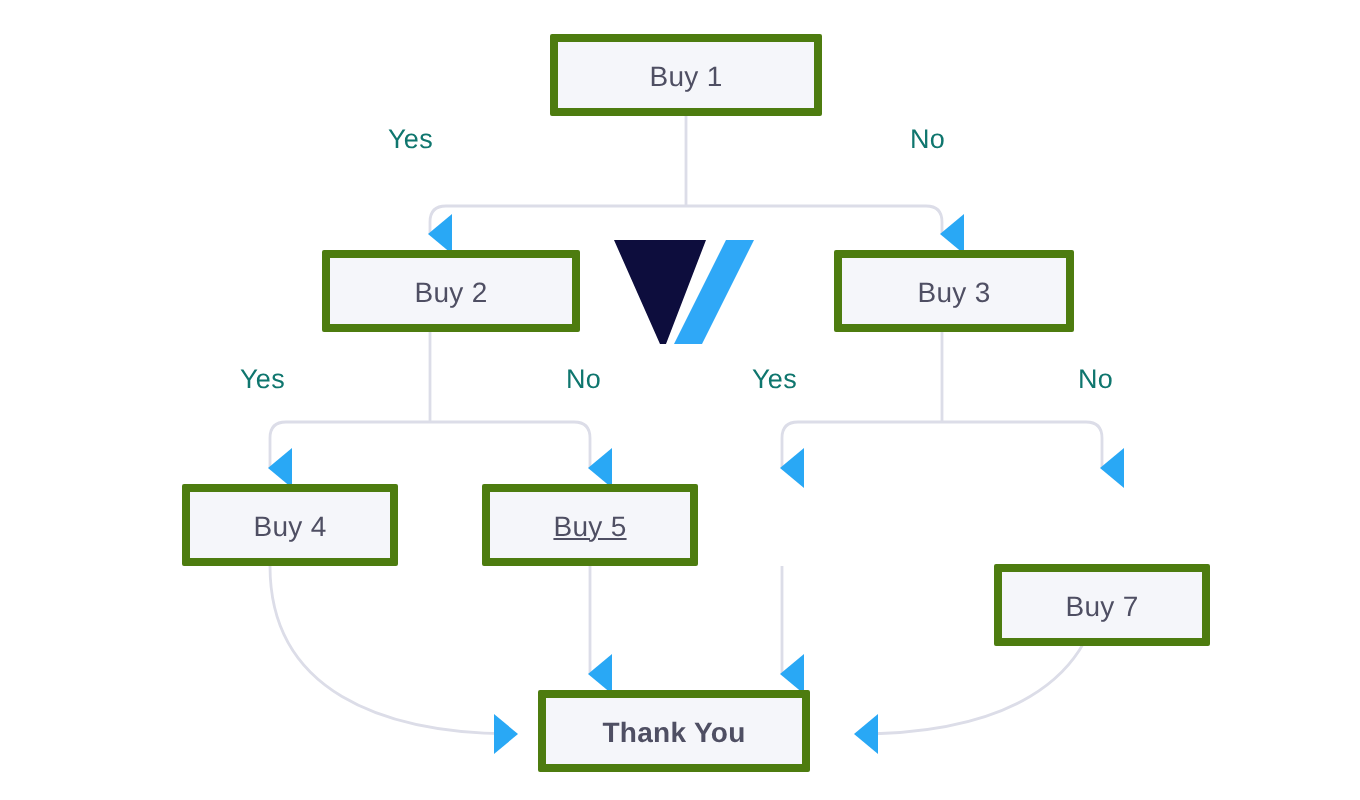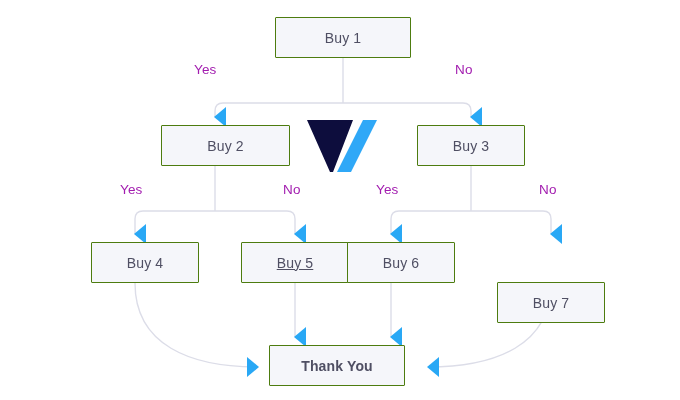--- a/index.html
+++ b/index.html
@@ -23,33 +23,33 @@
     position: absolute;
     left: 0;
     top: 0;
     width: 680px;
     height: 400px;
   }
   .node {
     position: absolute;
     box-sizing: border-box;
     background: #f5f6fa;
-    border: 1px solid #4d7c0f;
+    border: 4px solid #4d7c0f;
     border-radius: 1px;
     color: #4f4f63;
     font-size: 14px;
     display: flex;
     align-items: center;
     justify-content: center;
     letter-spacing: 0.15px;
     z-index: 3;
   }
   .edge-label {
     position: absolute;
-    color: #a21caf;
+    color: #0f766e;
     font-size: 13.5px;
     letter-spacing: 0.15px;
     white-space: nowrap;
     z-index: 3;
   }
   #brand-logo {
     position: absolute;
     z-index: 4;
   }
 </style>
@@ -90,27 +90,26 @@
       <path d="M135,283 C135,345 190,367 258,367" marker-end="url(#arrow-right)"></path>
 
       <path d="M551,283 C551,345 496,367 428,367" marker-end="url(#arrow-right)"></path>
     </g>
   </svg>
 
   <div class="node" style="left:275px; top:17px; width:136px; height:41px;">Buy 1</div>
 
   <div class="node" style="left:161px; top:125px; width:129px; height:41px;">Buy 2</div>
 
-  <div class="node" style="left:417px; top:125px; width:108px; height:41px;">Buy 3</div>
+  <div class="node" style="left:417px; top:125px; width:120px; height:41px;">Buy 3</div>
 
   <div class="node" style="left:91px; top:242px; width:108px; height:41px;">Buy 4</div>
 
   <div class="node" style="left:241px; top:242px; width:108px; height:41px;text-decoration:underline;">Buy 5</div>
 
-  <div class="node" style="left:347px; top:242px; width:108px; height:41px;">Buy 6</div>
 
   <div class="node" style="left:497px; top:242px; width:108px; height:41px;margin-top:40px;">Buy 7</div>
 
   <div class="node" style="left:269px; top:345px; width:136px; height:41px;font-weight:bold;">Thank You</div>
 
   <div class="edge-label" style="left:194px; top:62px;">Yes</div>
   <div class="edge-label" style="left:455px; top:62px;">No</div>
 
   <div class="edge-label" style="left:120px; top:182px;">Yes</div>
   <div class="edge-label" style="left:283px; top:182px;">No</div>

